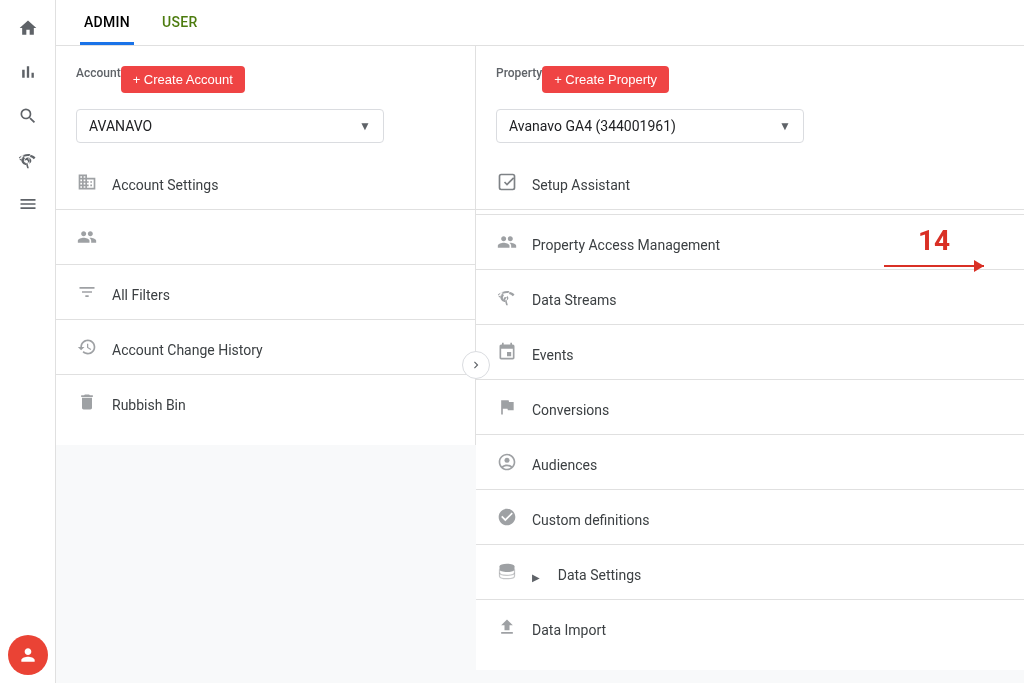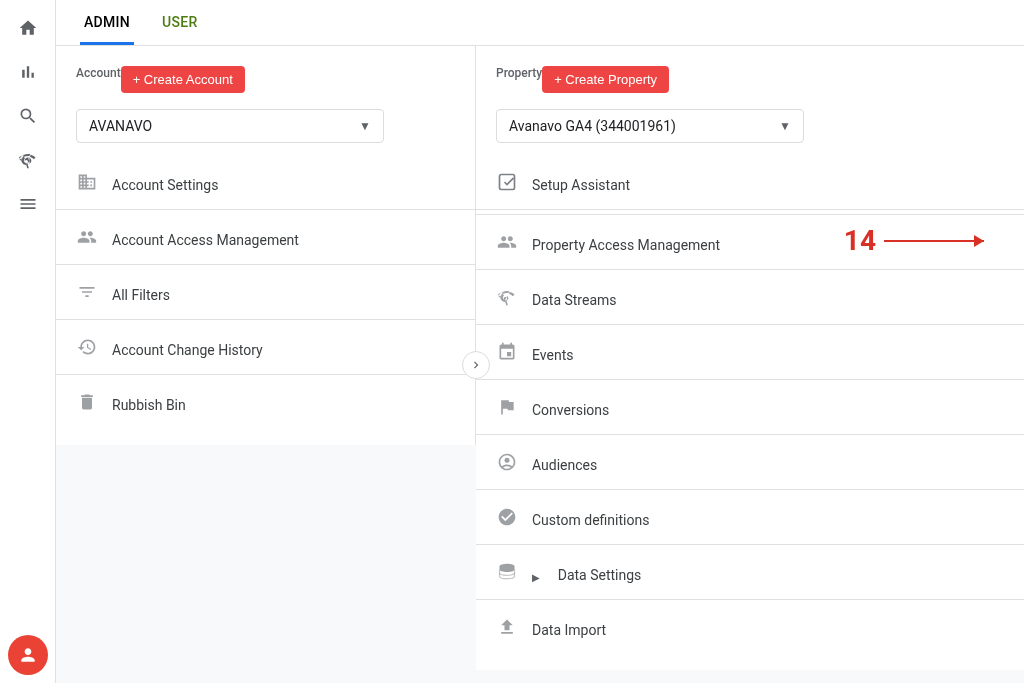--- a/index.html
+++ b/index.html
@@ -180,20 +180,21 @@
     
     .arrow-annotation {
       position: absolute;
       top: 178px;
       right: 40px;
       display: flex;
       align-items: center;
       gap: 8px;
       pointer-events: none;
       z-index: 100;
+      flex-direction: column;
     }
     .arrow-number {
       color: #d93025;
       font-size: 28px;
       font-weight: 700;
     }
 
     .property-panel-relative {
       position: relative;
       flex: 1;
@@ -268,21 +269,20 @@
           <span>Account Settings</span>
         </div>
         <div class="divider"></div>
 
         <div class="menu-item">
           <span class="menu-item-icon">
             <svg viewBox="0 0 24 24" fill="currentColor" opacity="0.6">
                 <path d="M16 11c1.66 0 2.99-1.34 2.99-3S17.66 5 16 5c-1.66 0-3 1.34-3 3s1.34 3 3 3zm-8 0c1.66 0 2.99-1.34 2.99-3S9.66 5 8 5C6.34 5 5 6.34 5 8s1.34 3 3 3zm0 2c-2.33 0-7 1.17-7 3.5V19h14v-2.5c0-2.33-4.67-3.5-7-3.5zm8 0c-.29 0-.62.02-.97.05 1.16.84 1.97 1.97 1.97 3.45V19h6v-2.5c0-2.33-4.67-3.5-7-3.5z"></path>
               </svg>
           </span>
-          <span>Account Access Management</span>
         </div>
         <div class="divider"></div>
 
         <div class="menu-item">
           <span class="menu-item-icon">
             <svg viewBox="0 0 24 24" fill="currentColor" opacity="0.6">
                 <path d="M10 18h4v-2h-4v2zM3 6v2h18V6H3zm3 7h12v-2H6v2z"></path>
               </svg>
           </span>
           <span>All Filters</span>

